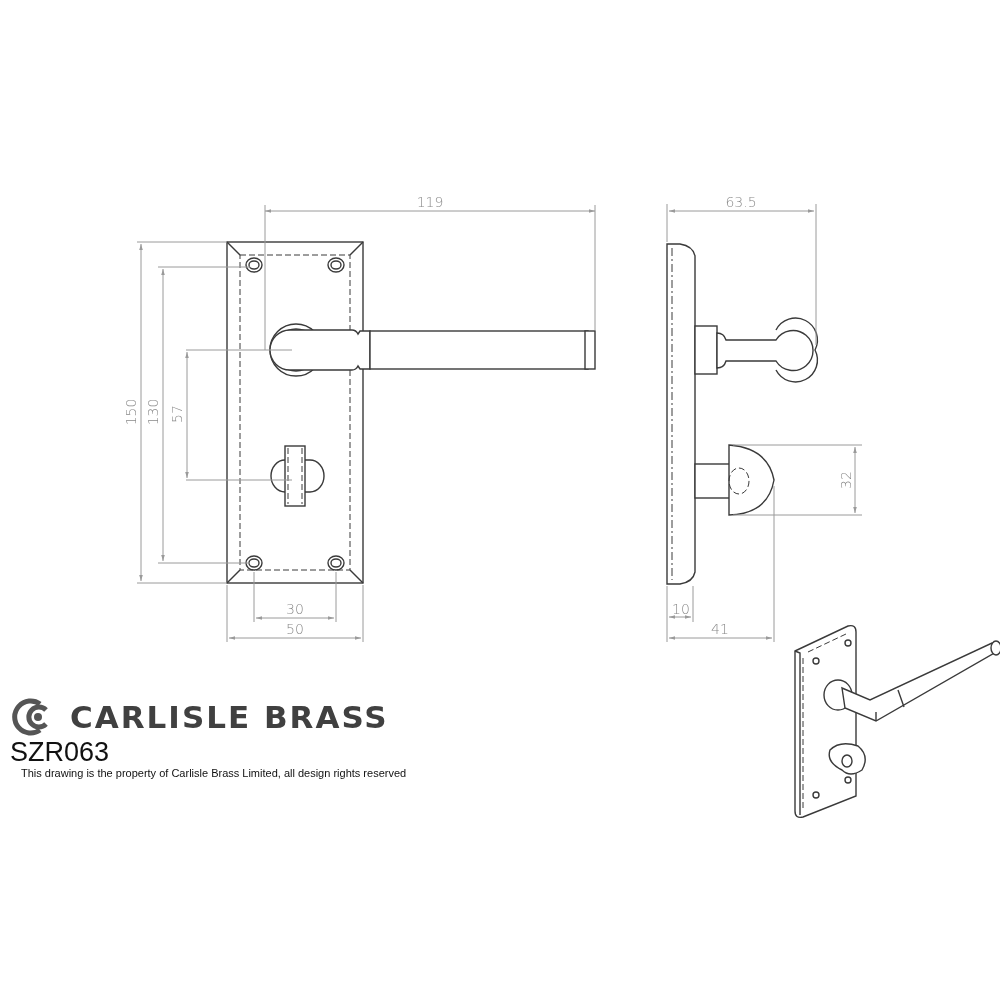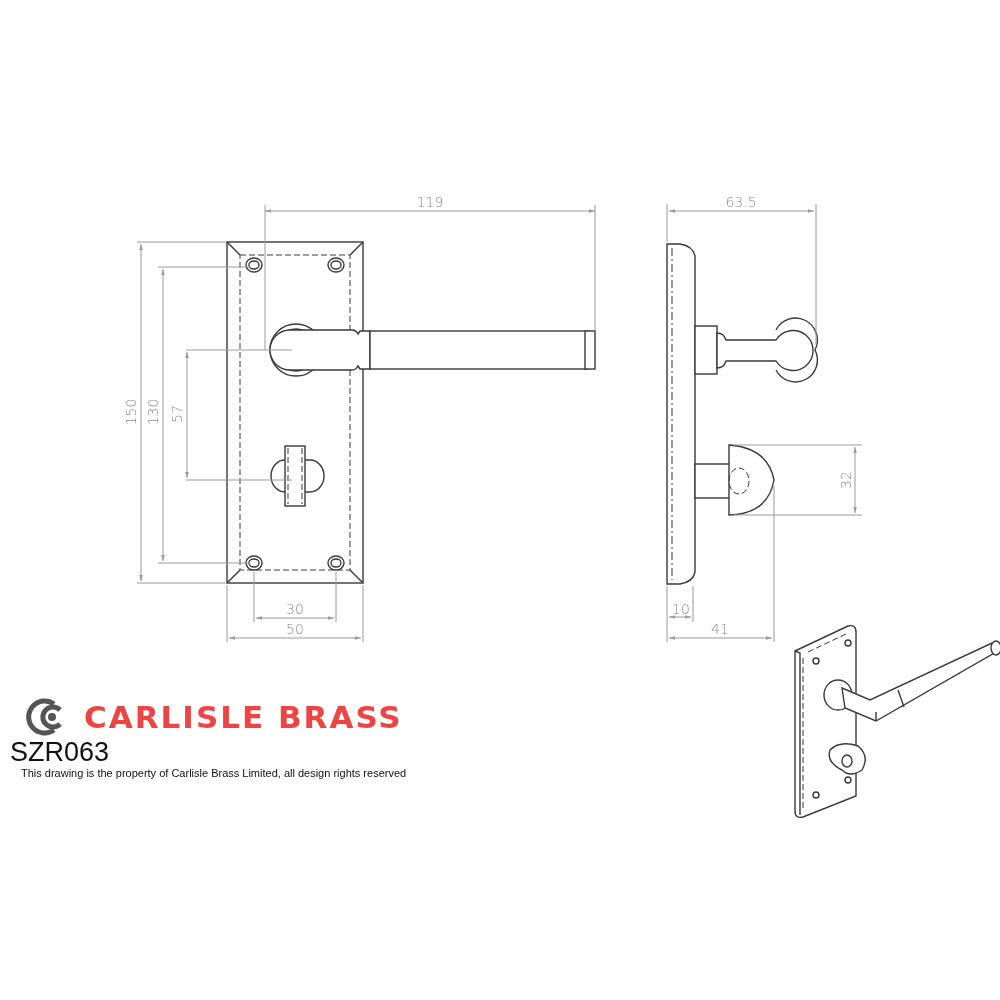--- a/index.html
+++ b/index.html
@@ -4,21 +4,21 @@
 <style>
   html, body { margin: 0; padding: 0; background: #ffffff; }
   body { width: 1000px; height: 1000px; position: relative; overflow: hidden; font-family: "Liberation Sans", sans-serif; }
   svg { position: absolute; left: 0; top: 0; }
   .dimtxt { font-family: "DejaVu Sans", sans-serif; font-size: 14px; fill: #8a8a8a; font-weight: 300; }
   .dim { stroke: #9a9a9a; stroke-width: 1; fill: none; }
   .obj { stroke: #3a3a3a; stroke-width: 1.4; fill: #ffffff; }
   .objn { stroke: #3a3a3a; stroke-width: 1.4; fill: none; }
   .hid { stroke: #3a3a3a; stroke-width: 1; fill: none; stroke-dasharray: 6 3; }
   .cen { stroke: #3a3a3a; stroke-width: 1; fill: none; stroke-dasharray: 8 3 2 3; }
-  .brand { position: absolute; left: 22px; top: 698px; font-family: "DejaVu Sans", sans-serif; font-weight: bold; font-size: 31px; color: #ef4444; letter-spacing: 2px; display: flex; align-items: center; }
+  .brand { position: absolute; left: 8px; top: 698px; font-family: "DejaVu Sans", sans-serif; font-weight: bold; font-size: 31px; color: #404040; letter-spacing: 2px; display: flex; align-items: center; }
   .brand-logo { width: 50px; height: 38px; margin-right: 12px; }
   .code { position: absolute; left: 10px; top: 737px; font-family: "Liberation Sans", sans-serif; font-size: 27px; color: #111111; }
   .rights { position: absolute; left: 21px; top: 767px; font-family: "Liberation Sans", sans-serif; font-size: 11px; color: #111111; }
 </style>
 </head>
 <body>
 
 <svg width="1000" height="1000" viewBox="0 0 1000 1000">
   <defs>
     <marker id="arr" viewBox="0 0 10 10" refX="10" refY="5" markerWidth="9" markerHeight="6" orient="auto-start-reverse">

